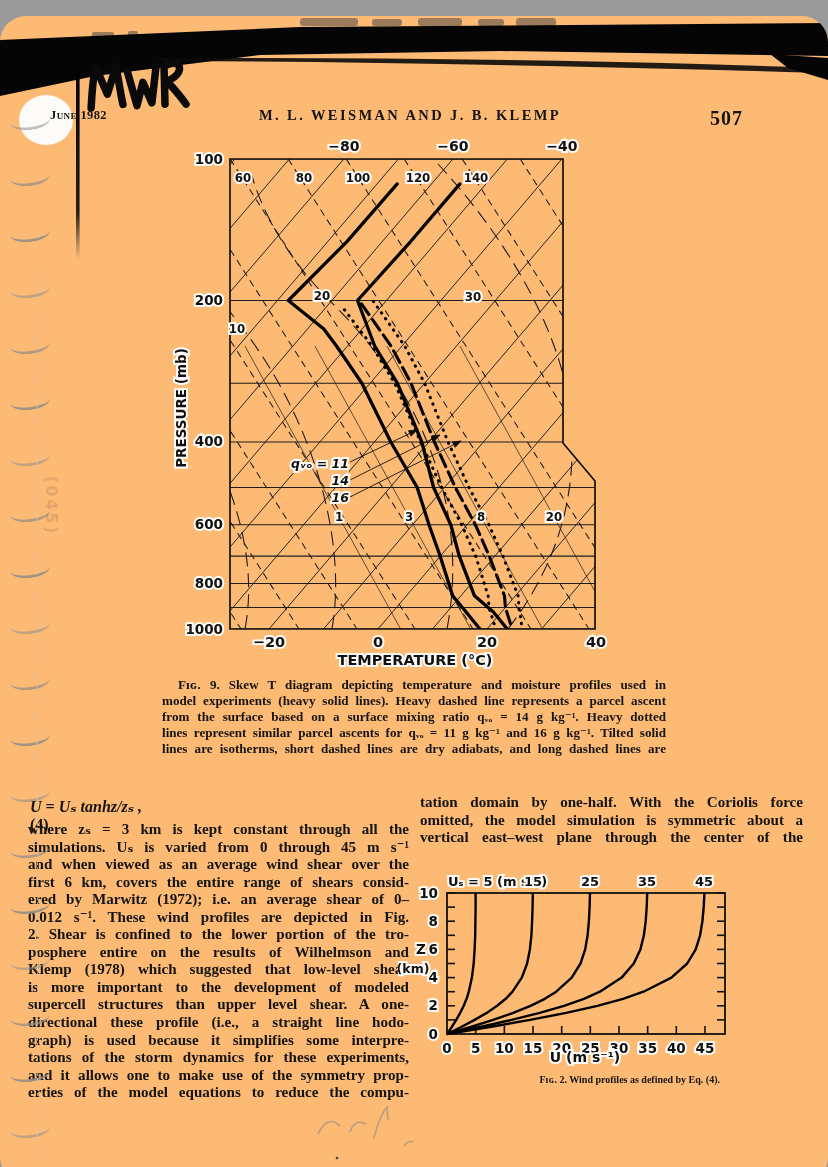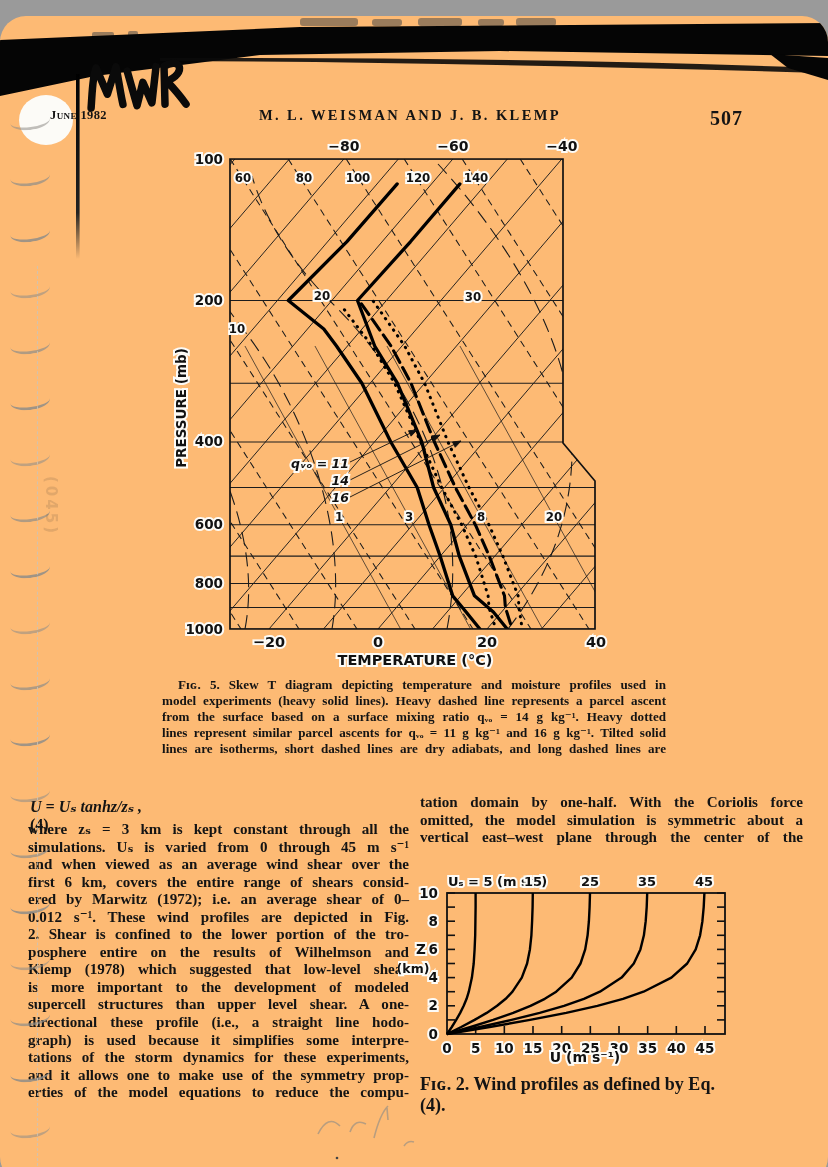--- a/index.html
+++ b/index.html
@@ -17,21 +17,21 @@
   .cap1 .capline.last{text-align-last:left;}
   
   .eqrow{left:30px;top:781px;width:378px;display:flex;align-items:baseline;font-size:16px;font-weight:bold;flex-direction:column;}
   .eqbody{flex:1;text-align:center;font-style:italic;}
   .eqnum{font-style:normal;}
   
   .colL{left:28px;top:805px;width:381px;}
   .colR{left:420px;top:778px;width:383px;}
   .bodyline{font-size:15.1px;line-height:17.55px;font-weight:bold;text-align:justify;text-align-last:justify;}
   
-  .cap2{left:420px;top:1058px;width:300px;text-align:left;font-size:18px;font-weight:bold;}
+  .cap2{left:420px;top:1058px;width:300px;text-align:right;font-size:10px;font-weight:bold;}
   
   .hole{position:absolute;left:10px;width:40px;height:15px;border-bottom:3.5px solid #908e89;
         border-radius:50%;transform:rotate(-7deg);opacity:.75;}
   .edge-dash{left:37px;top:250px;height:915px;width:0;border-left:1px dashed #c9c5bb;opacity:.8;}
   .bleed{left:60px;top:460px;transform:rotate(90deg);transform-origin:left top;
          font-family:"DejaVu Sans",sans-serif;font-size:15px;letter-spacing:3px;color:rgba(40,40,40,.13);font-weight:bold;}
   .bottom-edge{left:38px;top:1162px;width:790px;height:3.5px;
          background:linear-gradient(to right,rgba(20,20,20,.45),rgba(10,10,10,.85));}
   svg text{font-family:"DejaVu Sans","Liberation Sans",sans-serif;fill:#111;}
 </style>
@@ -180,21 +180,21 @@
         <text x="554" y="505" font-size="11.8" font-weight="bold" text-anchor="middle" style="paint-order:stroke;stroke:#fcfbf7;stroke-width:4px">20</text>
         <text x="349" y="452" font-size="12.5" font-weight="bold" text-anchor="end" style="paint-order:stroke;stroke:#fcfbf7;stroke-width:4px" font-style="italic">qᵥₒ = 11</text>
         <text x="349" y="469" font-size="12.5" font-weight="bold" text-anchor="end" style="paint-order:stroke;stroke:#fcfbf7;stroke-width:4px" font-style="italic">14</text>
         <text x="349" y="486" font-size="12.5" font-weight="bold" text-anchor="end" style="paint-order:stroke;stroke:#fcfbf7;stroke-width:4px" font-style="italic">16</text>
         <text x="415" y="649" font-size="14.5" font-weight="bold" text-anchor="middle" style="paint-order:stroke;stroke:#fcfbf7;stroke-width:4px">TEMPERATURE (°C)</text>
         <text x="186" y="392" font-size="13.5" font-weight="bold" text-anchor="middle" style="paint-order:stroke;stroke:#fcfbf7;stroke-width:4px" transform="rotate(-90 186 392)">PRESSURE (mb)</text>
       </g>
     </svg>
 
   <div class="abs cap1" id="cap1">
-      <div class="capline first">Fɪɢ. 5. Skew T diagram depicting temperature and moisture profiles used in</div>
+      <div class="capline first">Fɪɢ. 9. Skew T diagram depicting temperature and moisture profiles used in</div>
       <div class="capline">model experiments (heavy solid lines). Heavy dashed line represents a parcel ascent</div>
       <div class="capline">from the surface based on a surface mixing ratio qᵥₒ = 14 g kg⁻¹. Heavy dotted</div>
       <div class="capline">lines represent similar parcel ascents for qᵥₒ = 11 g kg⁻¹ and 16 g kg⁻¹. Tilted solid</div>
       <div class="capline">lines are isotherms, short dashed lines are dry adiabats, and long dashed lines are</div>
     </div>
 
   <div class="abs eqrow">
     <span class="eqbody">U = Uₛ tanhz/zₛ ,</span>
     <span class="eqnum">(4)</span>
   </div>

